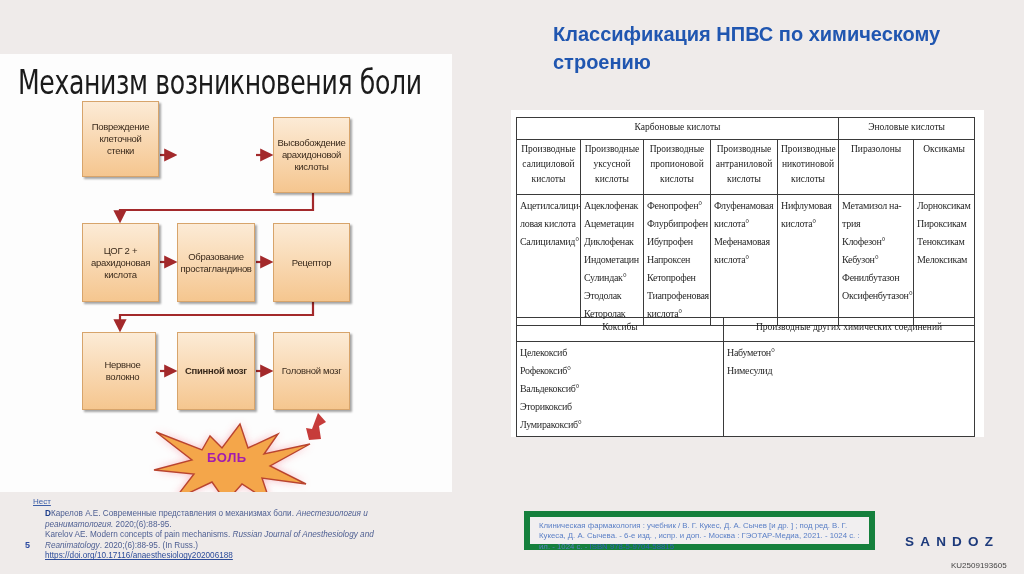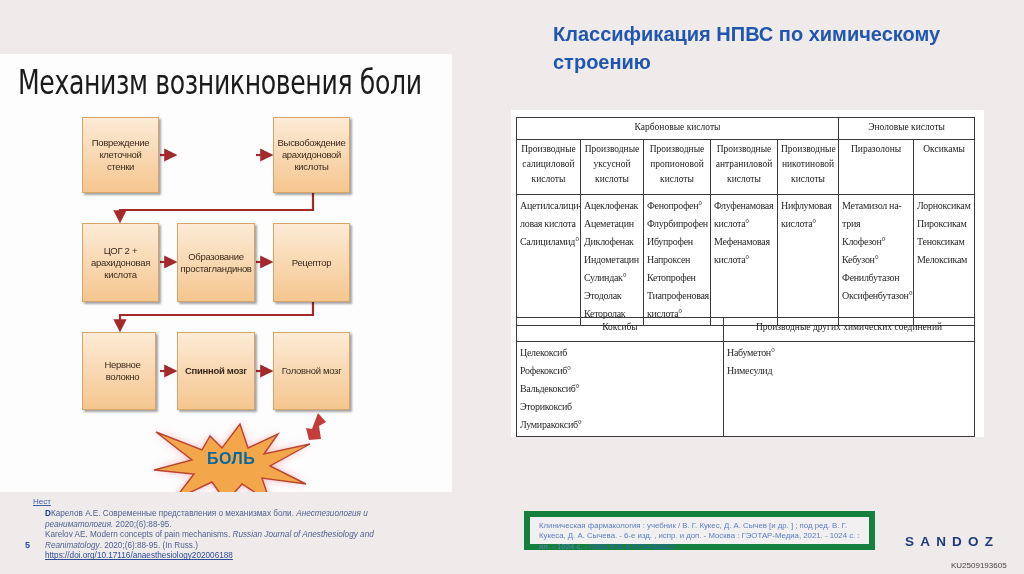--- a/index.html
+++ b/index.html
@@ -4,21 +4,21 @@
 <style>
   html,body{margin:0;padding:0;}
   body{width:1024px;height:574px;position:relative;overflow:hidden;background:#efebea;font-family:"Liberation Sans",sans-serif;}
   .abs{position:absolute;}
   
   #left-slide{left:0;top:54px;width:452px;height:438px;background:#fdfdfd;overflow:hidden;}
   #left-title{left:18px;top:8px;font-family:"DejaVu Sans",sans-serif;font-size:34px;color:#1b1b1b;white-space:nowrap;transform:scaleX(0.74);transform-origin:left top;letter-spacing:-0.5px;}
   .fbox{position:absolute;background:linear-gradient(#fcebd6,#f5c68f);border:1px solid #d7a46b;box-shadow:2px 2px 2px rgba(0,0,0,0.35);display:flex;align-items:center;justify-content:center;text-align:center;box-sizing:border-box;padding:2px;}
   .fbox span{font-size:9.5px;line-height:12px;color:#3a2a1c;white-space:pre-line;letter-spacing:-0.3px;}
   #flow-svg{left:0;top:0;width:452px;height:438px;}
-  #pain-label{left:207px;top:396px;font-size:16px;font-weight:bold;color:#0369a1;letter-spacing:0.5px;}
+  #pain-label{left:207px;top:396px;font-size:13px;font-weight:bold;color:#a21caf;letter-spacing:0.5px;}
   
   #right-title{left:553px;top:20px;width:440px;font-size:20px;line-height:28px;font-weight:bold;color:#2056b0;}
   
   #table-image{left:511px;top:110px;width:473px;height:327px;background:#fff;}
   table.nsaid{position:absolute;border-collapse:collapse;table-layout:fixed;font-family:"Liberation Serif",serif;color:#2a2a2a;}
   table.nsaid td{border:1.3px solid #3a3a3a;vertical-align:top;padding:2px 3px;box-sizing:border-box;overflow:hidden;}
   td.h{text-align:center;vertical-align:middle;font-size:9.5px;line-height:15px;white-space:pre-line;color:#222;}
   td.c{font-size:10px;line-height:18px;white-space:pre-line;letter-spacing:-0.3px;}
   
   #fn-left{left:33px;top:497px;width:420px;}
@@ -60,21 +60,21 @@
     <polyline points="313,248 313,261 120,261 120,274" fill="none" stroke="#a3292b" stroke-width="2.2" marker-end="url(#ah)"></polyline>
 
     <g transform="translate(152,368)">
       <polygon points="4,10 50,28 58,14 70,26 88,2 96,26 126,12 112,32 158,22 118,44 154,62 110,56 118,80 90,62 74,80 60,60 22,78 42,52 2,48 40,38" fill="#f7a9b4" filter="url(#glow)" opacity="0.9"></polygon>
       <polygon points="4,10 50,28 58,14 70,26 88,2 96,26 126,12 112,32 158,22 118,44 154,62 110,56 118,80 90,62 74,80 60,60 22,78 42,52 2,48 40,38" fill="#f4a64a" stroke="#b9442f" stroke-width="1.4"></polygon>
     </g>
 
     <polygon points="318,359 326,368 319,372 321,385 309,386 306,374 312,375" fill="#c63c3a"></polygon>
   </svg>
 
-  <div class="fbox" style="left:82px;top:63px;width:77px;height:76px;text-align:center;">
+  <div class="fbox" style="left:82px;top:47px;width:77px;height:76px;text-align:center;">
       <span>Повреждение
 клеточной стенки</span>
     </div>
   <div class="fbox" style="left:273px;top:63px;width:77px;height:76px;">
       <span>Высвобождение
 арахидоновой
 кислоты</span>
     </div>
 
   <div class="fbox" style="left:82px;top:169px;width:77px;height:79px;">

